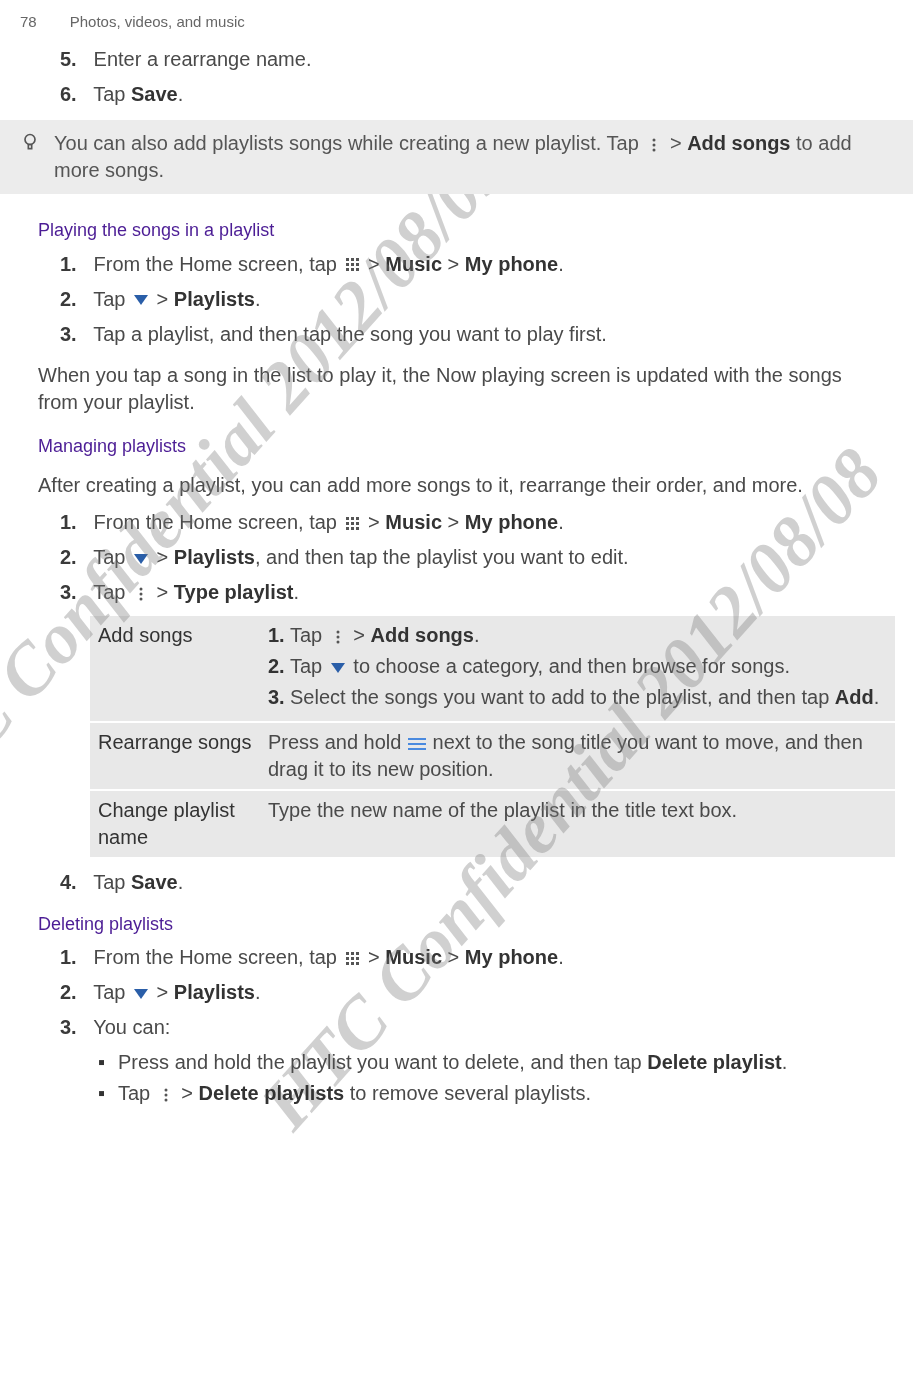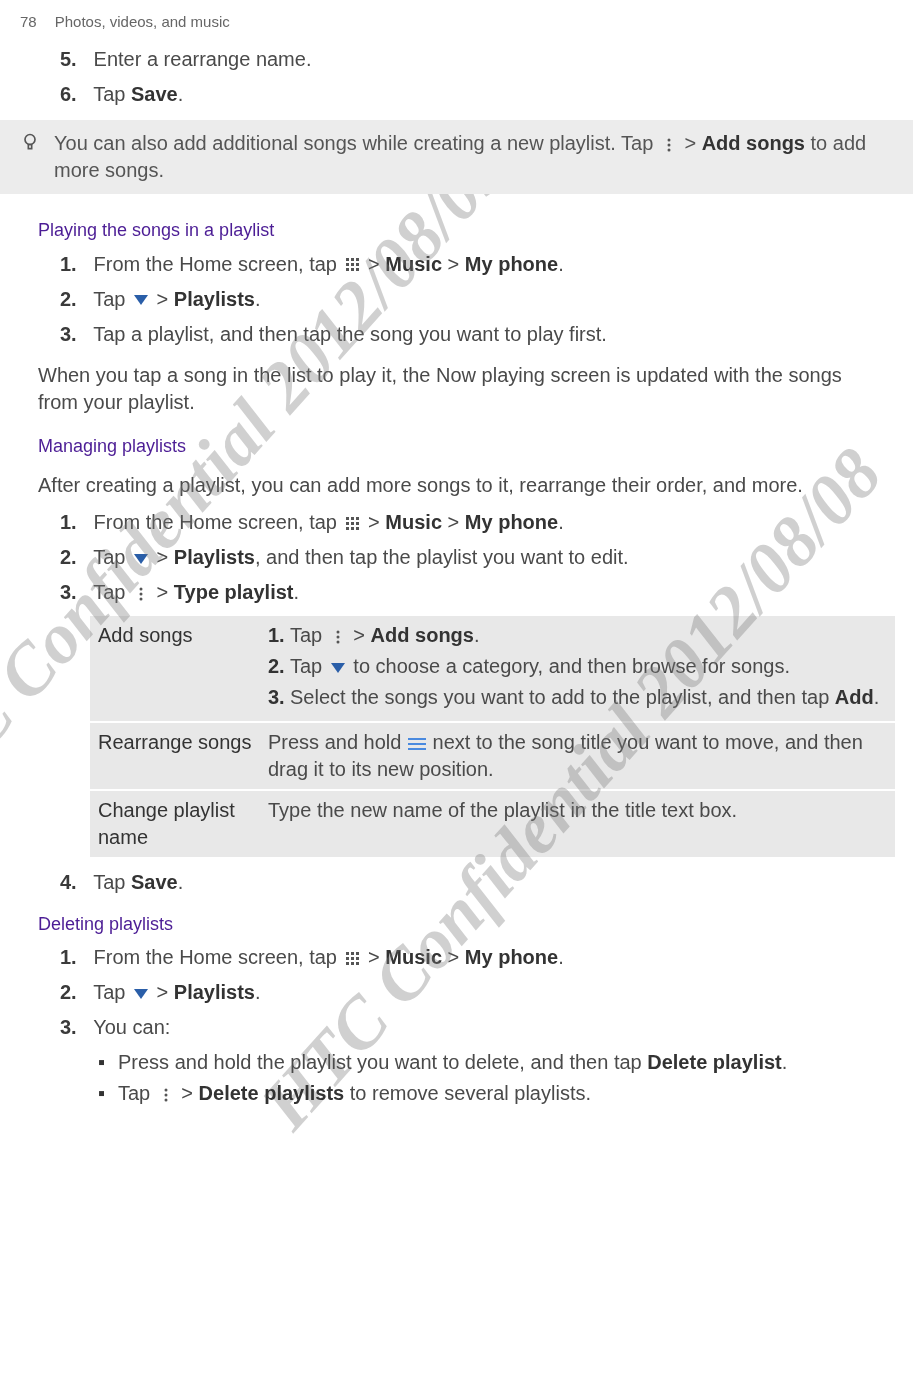--- a/index.html
+++ b/index.html
@@ -10,21 +10,21 @@
     width: 913px;
     height: 1382px;
     position: relative;
     background: #fff;
     overflow: hidden;
     line-height: 1.35;
   }
   .page-header {
     display: flex;
     align-items: baseline;
-    gap: 18px;
+    gap: 33px;
     padding: 12px 0 14px 20px;
     font-size: 15px;
     color: #666;
   }
   .step-list { list-style: none; padding-left: 60px; padding-right: 18px; }
   .step-list .num { display: inline-block; width: 28px; font-weight: 600; color: #3a3a3a; }
   .step-list li { margin-bottom: 8px; }
   .bold { font-weight: 600; color: #333; }
   .tip-box {
     background: #ececec;
@@ -110,21 +110,21 @@
   </li>
 </ul>
 
 <div class="tip-box">
   <span class="bulb">
     <svg viewBox="0 0 24 24" width="20" height="20">
         <circle cx="12" cy="9" r="6" fill="none" stroke="#555" stroke-width="2"></circle>
         <rect x="10" y="15" width="4" height="5" fill="none" stroke="#555" stroke-width="2"></rect>
       </svg>
   </span>
-  <span>You can also add additional songs while creating a new playlist. Tap </span><span class="icon-inline">
+  <span>You can also add playlists songs while creating a new playlist. Tap </span><span class="icon-inline">
       <svg width="8" height="16" viewBox="0 0 8 16">
         <circle cx="4" cy="3" r="1.5" fill="#555"></circle>
         <circle cx="4" cy="8" r="1.5" fill="#555"></circle>
         <circle cx="4" cy="13" r="1.5" fill="#555"></circle>
       </svg>
     </span><span> &gt; </span><span class="bold">Add songs</span><span> to add more songs.</span>
 </div>
 
 <div class="section-title">Playing the songs in a playlist</div>
 <ul class="step-list">

